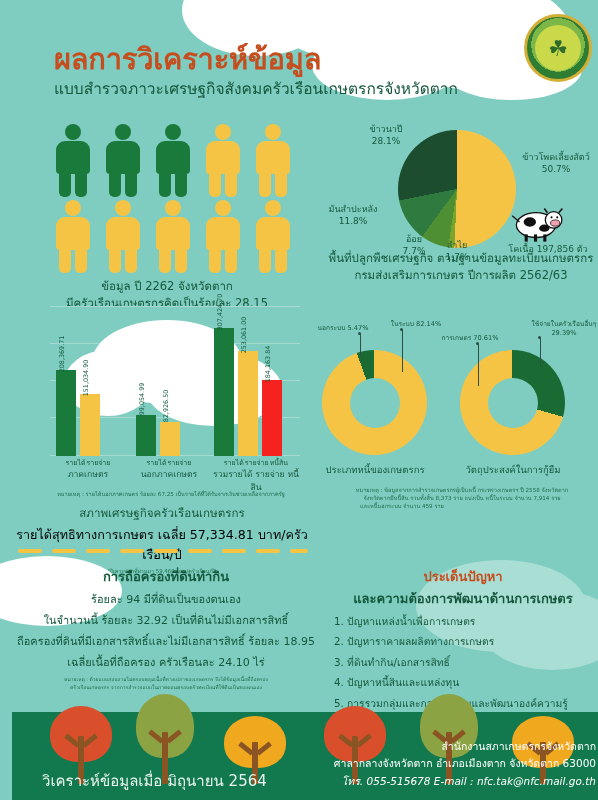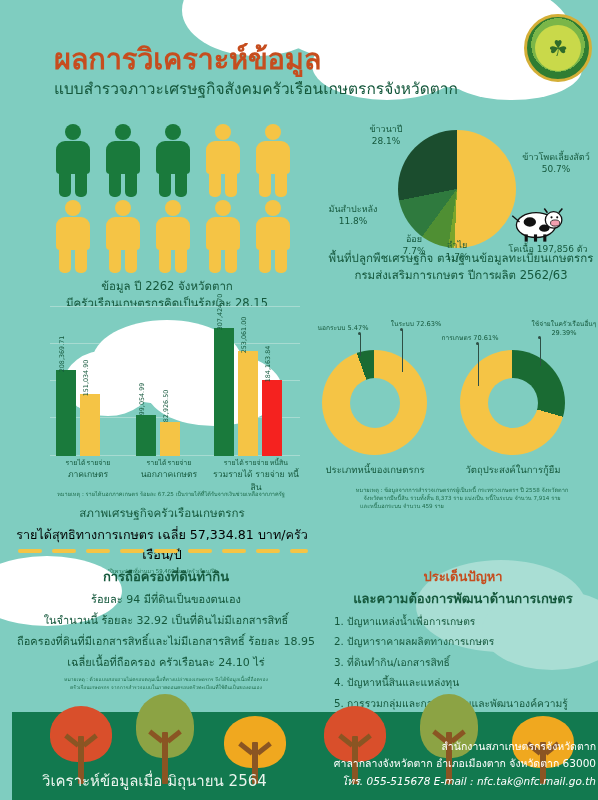--- a/index.html
+++ b/index.html
@@ -359,21 +359,21 @@
   <div class="donut-block">
     <div class="donut" style="left:10px;top:40px;" style2="">
     </div>
     <div class="donut" style="left:10px;top:40px;background: conic-gradient(from -19.7deg, #1a6b33 0deg 19.7deg, #f5c445 19.7deg 360deg);"></div>
     <div class="donut" style="left:148px;top:40px;background: conic-gradient(from 0deg, #1a6b33 0deg 105.8deg, #f5c445 105.8deg 360deg);"></div>
 
     <div class="dlbl" style="left:0px;top:14px;width:62px;">นอกระบบ 5.47%</div>
     <div class="leader" style="left:48px;top:24px;height:22px;"></div>
     <div class="leader-dot" style="left:46px;top:22px;"></div>
 
-    <div class="dlbl" style="left:68px;top:10px;width:72px;">ในระบบ 72.63%</div>
+    <div class="dlbl" style="left:68px;top:10px;width:72px;">ในระบบ 82.14%</div>
     <div class="leader" style="left:90px;top:20px;height:42px;"></div>
     <div class="leader-dot" style="left:88px;top:18px;"></div>
 
     <div class="dlbl" style="left:124px;top:24px;width:68px;">การเกษตร 70.61%</div>
     <div class="leader" style="left:166px;top:34px;height:42px;"></div>
     <div class="leader-dot" style="left:164px;top:32px;"></div>
 
     <div class="dlbl" style="left:212px;top:10px;width:80px;">ใช้จ่ายในครัวเรือนอื่นๆ 29.39%</div>
     <div class="leader" style="left:228px;top:28px;height:28px;"></div>
     <div class="leader-dot" style="left:226px;top:26px;"></div>

